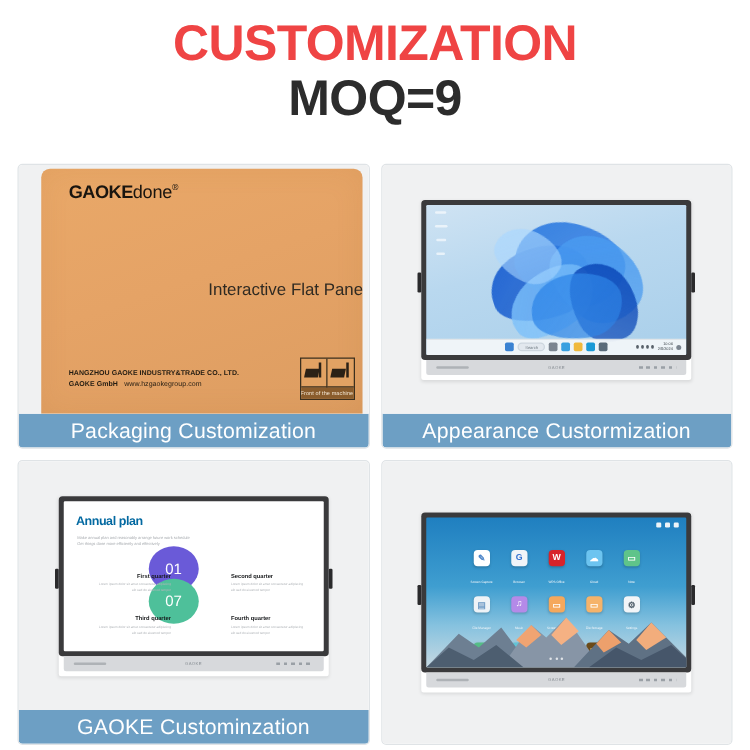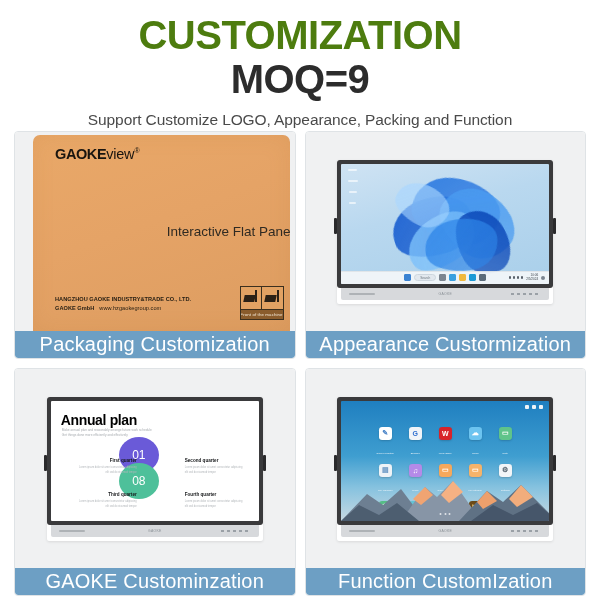--- a/index.html
+++ b/index.html
@@ -12,21 +12,21 @@
     overflow: hidden;
     position: relative;
   }
 
   
   .header { padding-top: 14px; text-align: center; }
 
   .header-title {
     font-size: 40px;
     font-weight: bold;
-    color: #4d7c0f;
+    color: #ef4444;
     letter-spacing: -0.5px;
     line-height: 1.08;
   }
   .header-title-2 {
     font-size: 40px;
     font-weight: bold;
     color: #2c2c2c;
     letter-spacing: -0.5px;
     line-height: 1.12;
   }
@@ -65,21 +65,21 @@
     background: #f0f1f2;
     display: flex;
     align-items: center;
     justify-content: center;
     overflow: hidden;
   }
   .card-caption {
     height: 27px;
     background: #6d9fc4;
     color: #ffffff;
-    font-size: 20px;
+    font-size: 17px;
     display: flex;
     align-items: center;
     justify-content: center;
     letter-spacing: 0.2px;
     border-radius: 0 0 3px 3px;
     flex: 0 0 27px;
   }
 
   
   .box {
@@ -250,21 +250,21 @@
     display: flex; align-items: center; justify-content: center;
   }
   .tb-clock { font-size: 3.1px; color: #3c444b; line-height: 1.25; text-align: right; }
   .tb-dots { display: flex; gap: 1.5px; }
   .tb-dot { width: 2.5px; height: 2.5px; border-radius: 50%; background: #58616a; }
 
   
   .slide-screen { background: #ffffff; position: relative; }
   .slide-title {
     position: absolute; left: 10px; top: 11px;
-    font-size: 14px; font-weight: bold; color: #000000;
+    font-size: 10px; font-weight: bold; color: #0369a1;
     letter-spacing: -0.35px;
   }
   .slide-sub {
     position: absolute; left: 11px; top: 27px;
     width: 120px;
     font-size: 3.2px; color: #a8acb0; line-height: 1.85;
   }
   .venn {
     position: absolute; left: 50%; top: 56%;
     transform: translate(-50%,-50%);
@@ -317,30 +317,29 @@
     display: flex; gap: 2.5px;
   }
   .and-dots span { width: 2px; height: 2px; border-radius: 50%; background: rgba(255,255,255,0.75); }
 </style>
 </head>
 <body>
 
 <div class="header">
   <div class="header-title">CUSTOMIZATION</div>
   <div class="header-title-2">MOQ=9</div>
-  <div class="header-sub">Support Customize LOGO, Appearance, Packing and Function</div>
 </div>
 
 <div class="grid">
 
   <div class="card">
     <div class="card-stage">
       <div class="box">
         <div class="box-logo">
-          <span>GAOKE</span><span class="lite">view</span><span class="reg">®</span>
+          <span>GAOKE</span><span class="lite">done</span><span class="reg">®</span>
         </div>
         <div class="box-product">Interactive Flat Panel</div>
         <div class="box-company">
           <div>HANGZHOU GAOKE INDUSTRY&amp;TRADE CO., LTD.</div>
           <div>
             <span>GAOKE GmbH</span><span class="web">www.hzgaokegroup.com</span>
           </div>
         </div>
         <div class="box-iconbox">
           <div class="box-ic">
@@ -422,21 +421,21 @@
         <span class="ifp-ear r"></span>
         <div class="ifp-bezel">
           <div class="ifp-screen slide-screen">
             <div class="slide-title">Annual plan</div>
             <div class="slide-sub">
               <div>Make annual plan and reasonably arrange future work schedule</div>
               <div>Get things done more efficiently and effectively</div>
             </div>
             <div class="venn" id="venn">
                 <div class="vc q1" style="background: rgb(106, 90, 216);">01</div>
-                <div class="vc q3" style="background: rgb(78, 192, 154);">08</div>
+                <div class="vc q3" style="background: rgb(78, 192, 154);">07</div>
               </div>
             <div class="qlab a">
               <div class="qh">First quarter</div>
               <div class="qb">Lorem ipsum dolor sit amet consectetur adipiscing elit sed do eiusmod tempor</div>
             </div>
             <div class="qlab b">
               <div class="qh">Second quarter</div>
               <div class="qb">Lorem ipsum dolor sit amet consectetur adipiscing elit sed do eiusmod tempor</div>
             </div>
             <div class="qlab c">
@@ -509,16 +508,15 @@
                 <span></span>
                 <span></span>
               </div>
           </div>
         </div>
         <div class="ifp-chin">
           <span class="ifp-logo-chin">GAOKE</span>
         </div>
       </div>
     </div>
-    <div class="card-caption">Function CustomIzation</div>
   </div>
 
 </div>
 
 </body></html>

